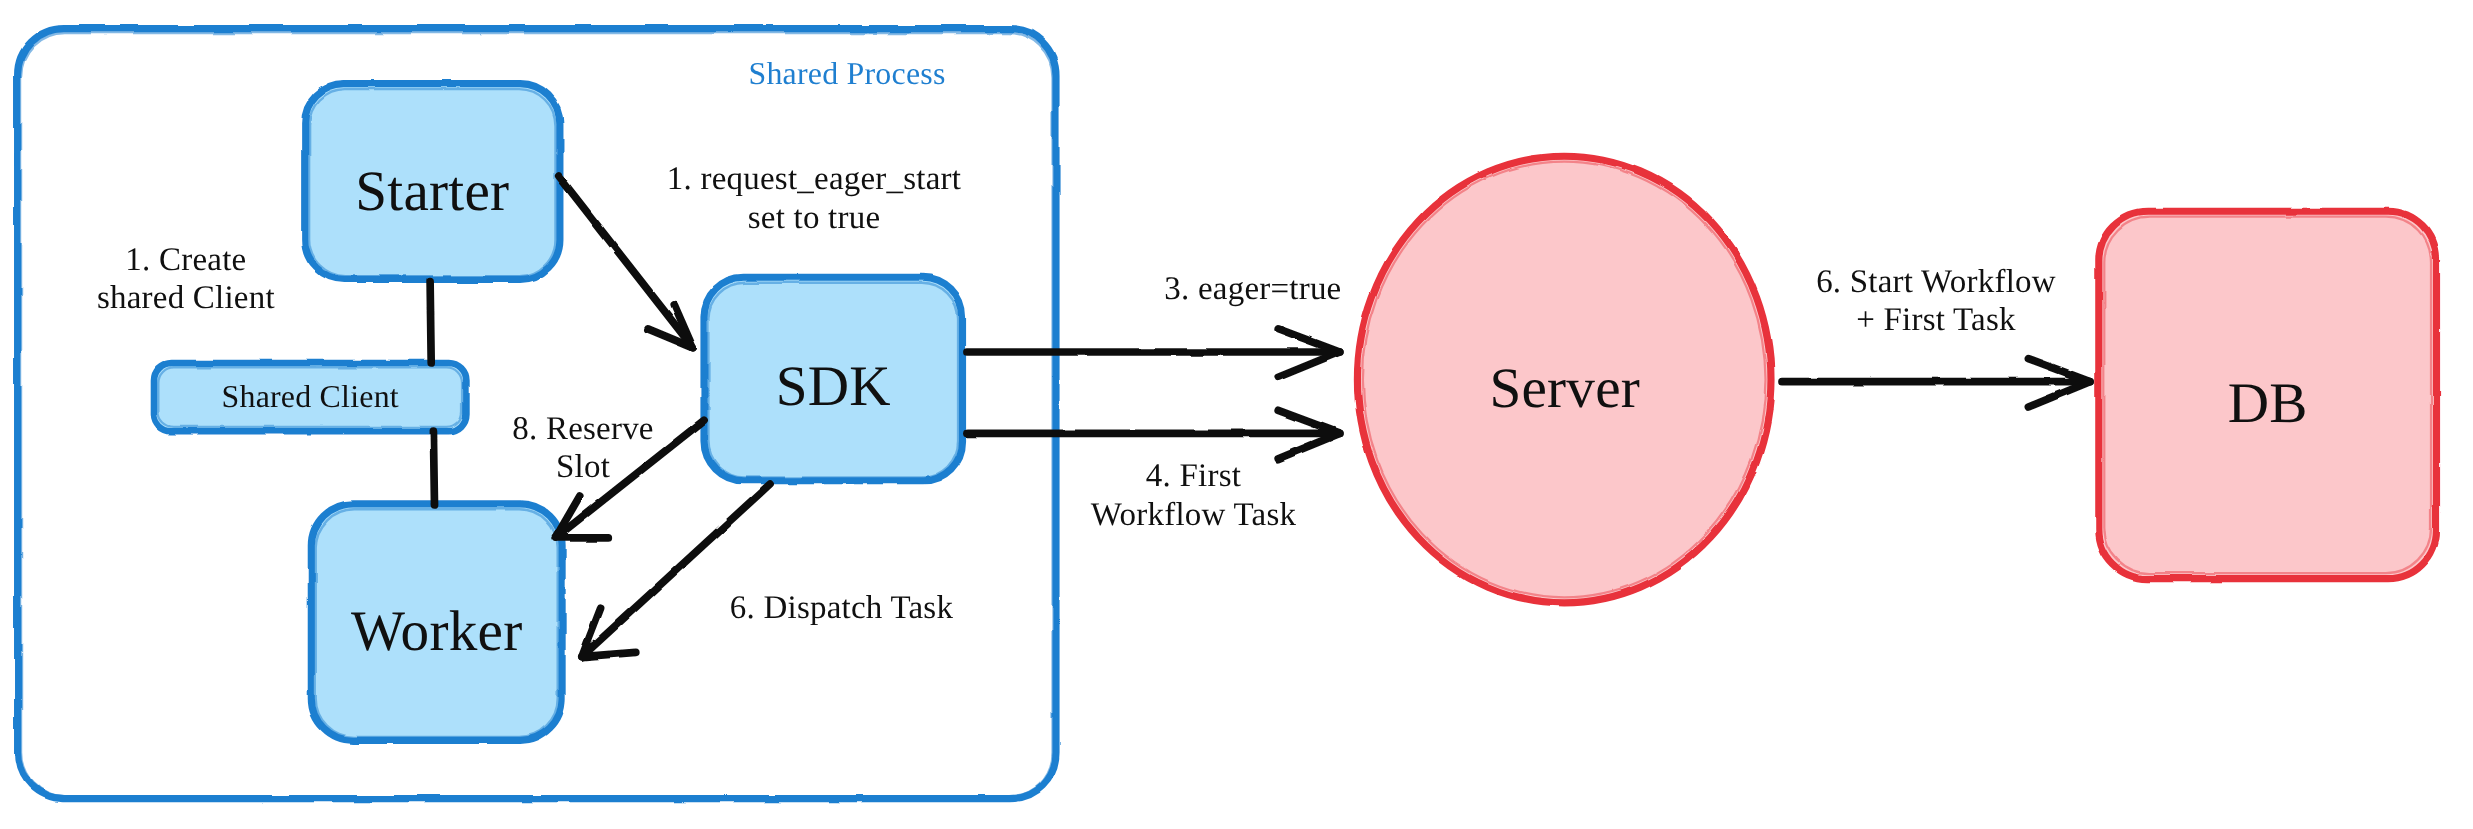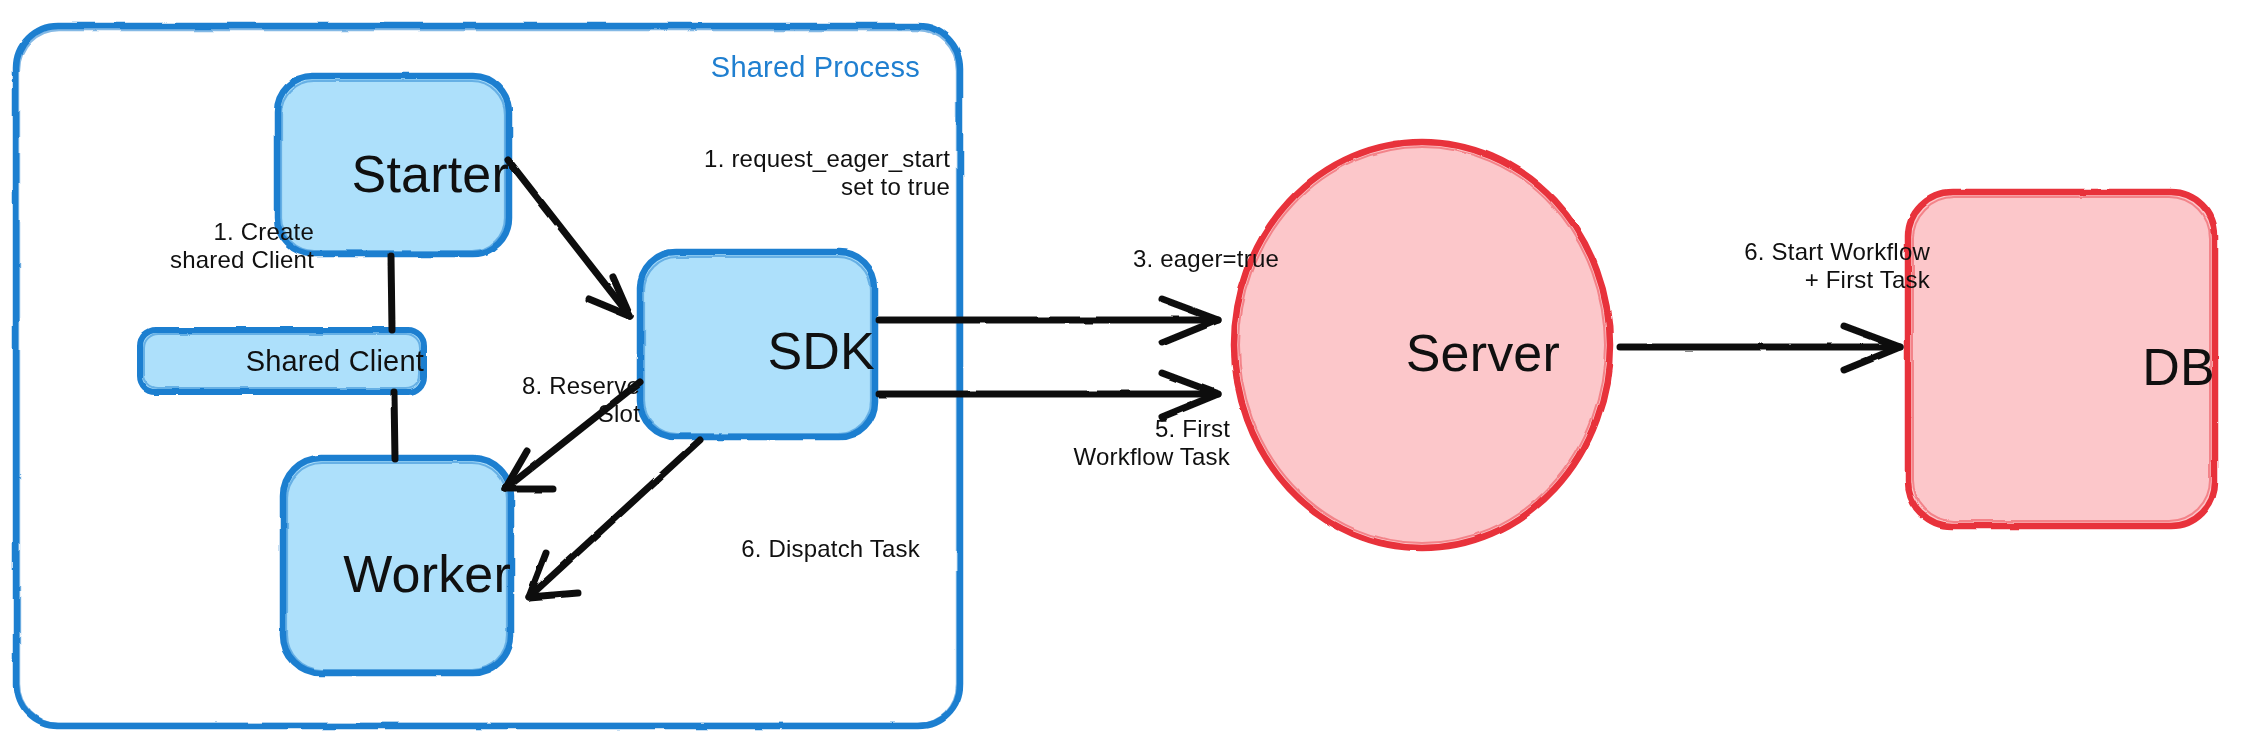--- a/index.html
+++ b/index.html
@@ -22,36 +22,36 @@
     left: 0;
     top: 0;
     width: 2248px;
     height: 754px;
     overflow: visible;
   }
   .node-label,
   .edge-label,
   .group-label {
     position: absolute;
-    text-align: right;
-    font-family: Liberation Sans, sans-serif;
+    text-align: center;
+    font-family: Liberation Serif, serif;
     color: #101010;
     white-space: pre-line;
     line-height: 1.18;
     pointer-events: none;
     letter-spacing: 0.2px;
   }
   .node-label {
     font-size: 52px;
   }
   .node-label.small {
     font-size: 29px;
   }
   .edge-label {
-    font-size: 24px;
+    font-size: 30px;
   }
   .group-label {
     font-size: 29px;
     color: #1f7fd0;
   }
 </style>
 </head>
 <body>
 
 <div id="canvas">
@@ -154,18 +154,18 @@
 set to true</div>
 
   <div class="edge-label" style="left:420px; top:372px; width:220px;">8. Reserve
 Slot</div>
 
   <div class="edge-label" style="left:955px; top:245px; width:280px;padding-left:44px;">3. eager=true</div>
 
   <div class="edge-label" style="left:1590px; top:238px; width:340px;">6. Start Workflow
 + First Task</div>
 
-  <div class="edge-label" style="left:940px; top:415px; width:290px;">5. First
+  <div class="edge-label" style="left:940px; top:415px; width:290px;">4. First
 Workflow Task</div>
 
   <div class="edge-label" style="left:610px; top:535px; width:310px;">6. Dispatch Task</div>
 
 </div>
 
 </body></html>

